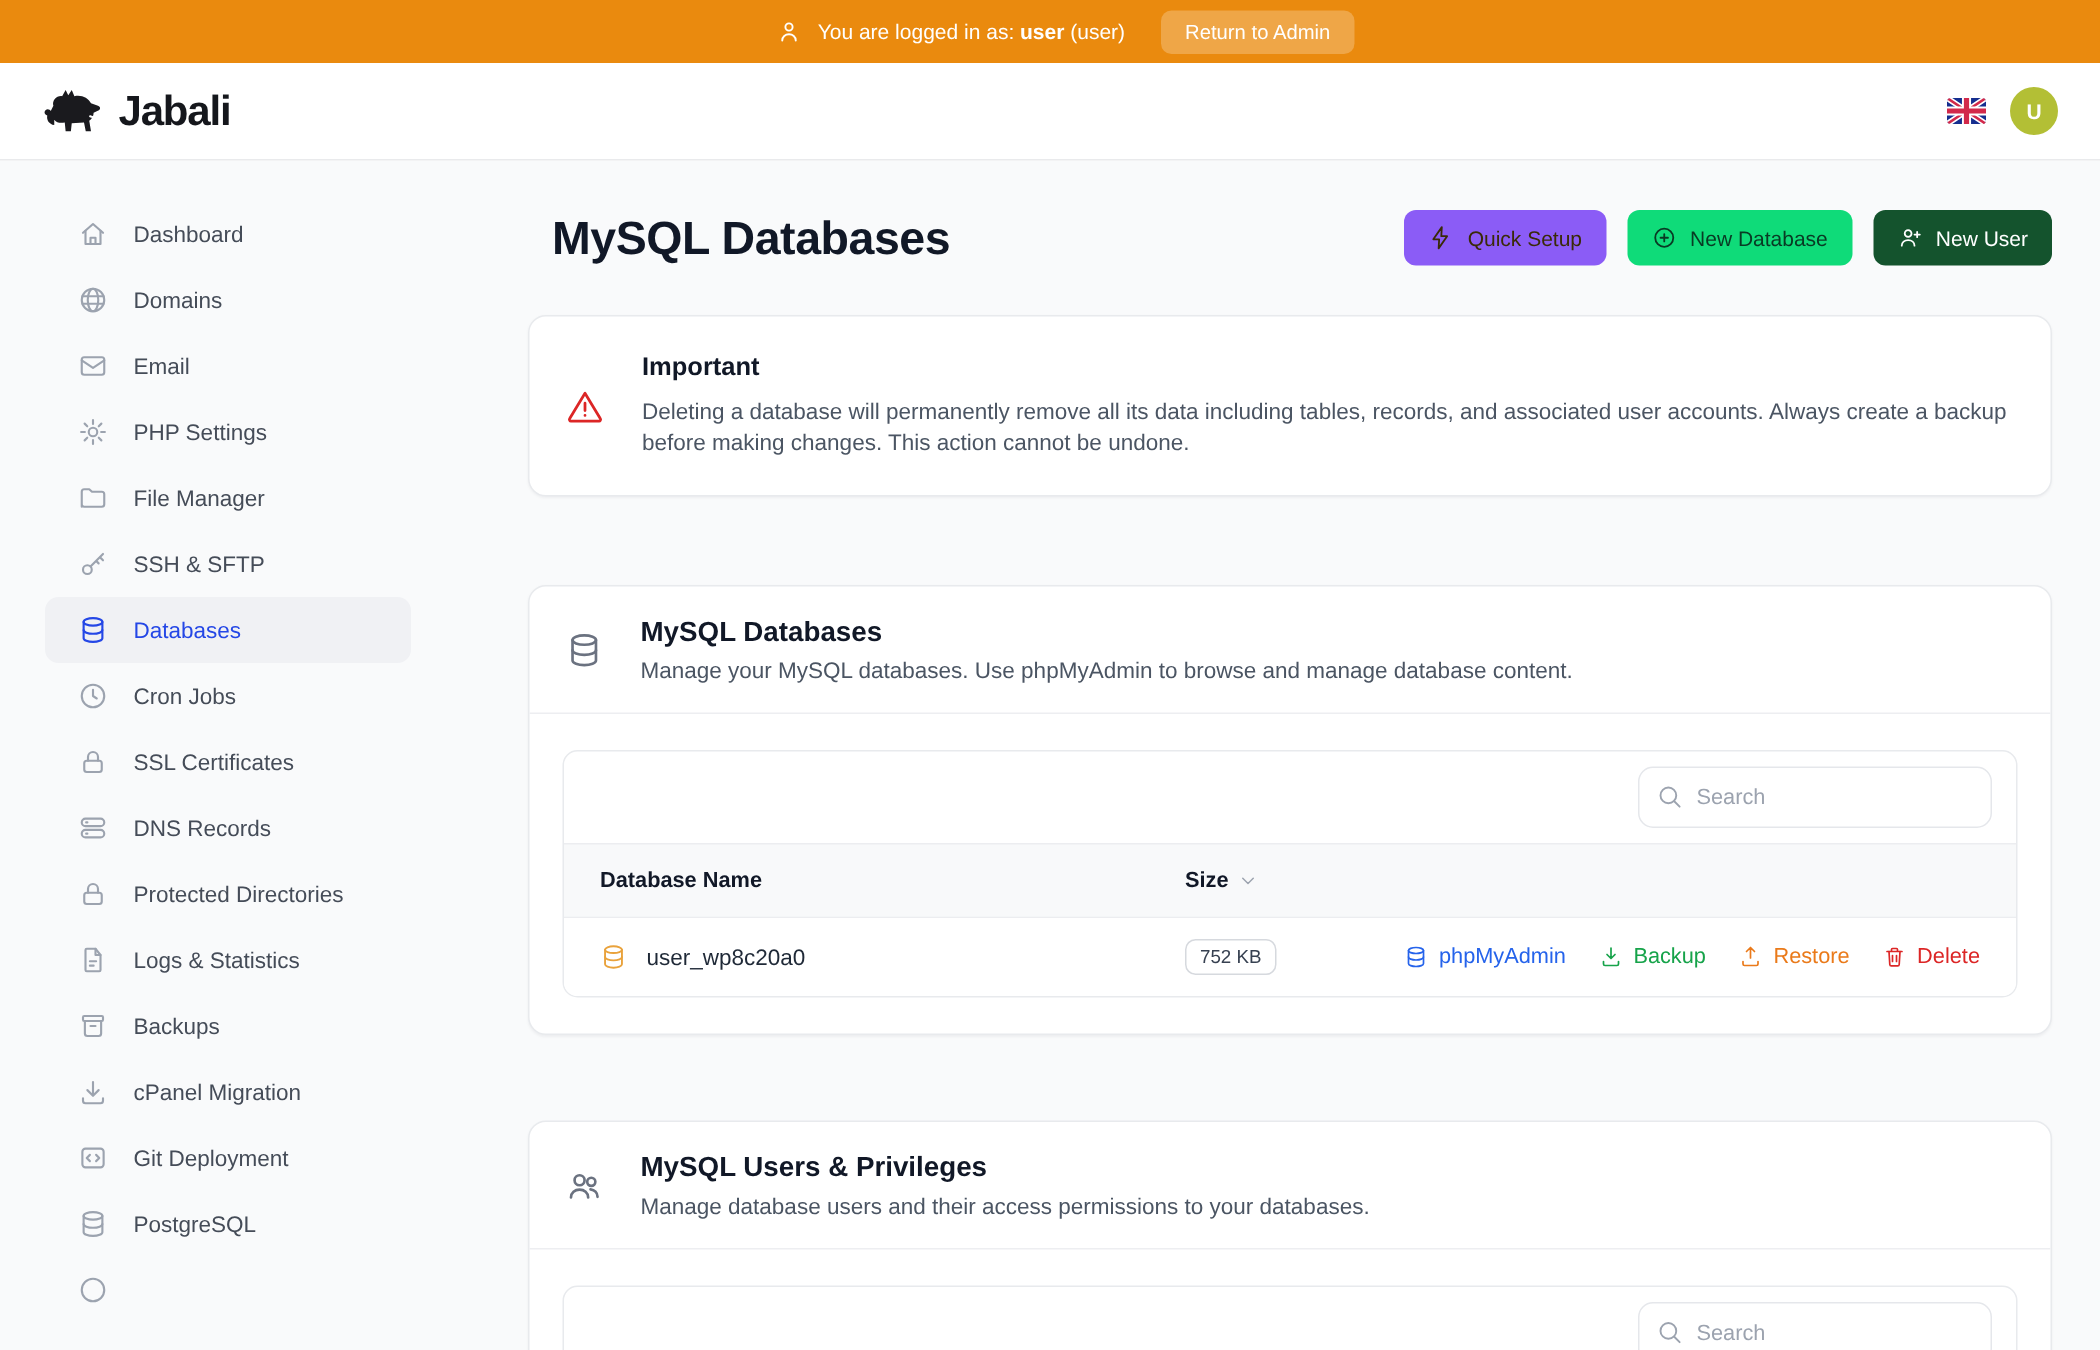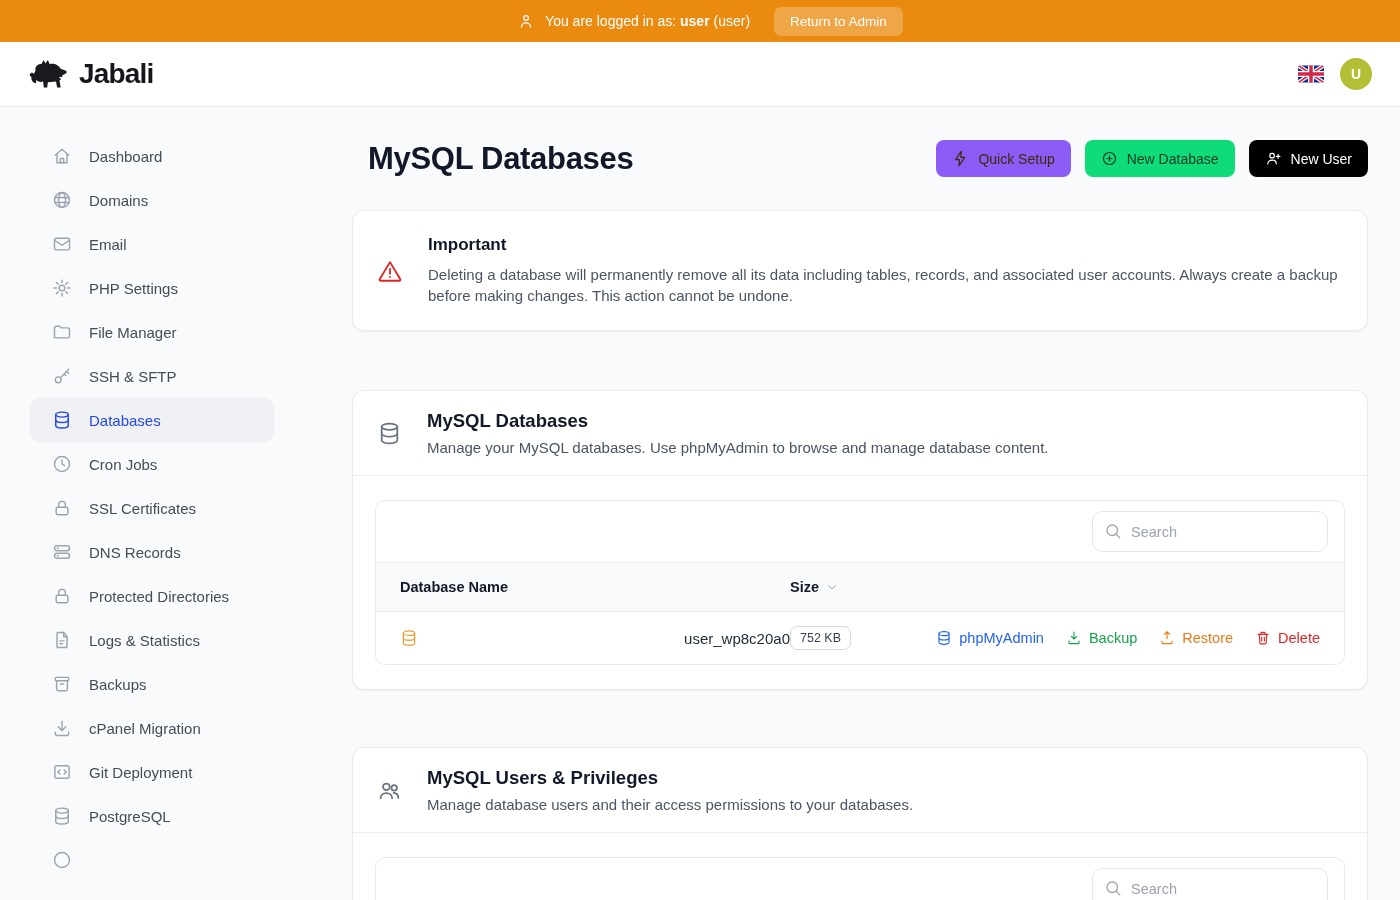--- a/index.html
+++ b/index.html
@@ -36,21 +36,21 @@
   .side-item.active .icon { color:#2447E6; }
 
   .main { flex:1; padding:33px 32px 0 48px; overflow:hidden; }
   .page-head { display:flex; align-items:center; margin:0 0 33px 16px; }
   .page-title { font-size:31px; font-weight:800; color:#111827; letter-spacing:-0.3px; }
   .head-actions { margin-left:auto; display:flex; gap:14px; }
   .btn { display:inline-flex; align-items:center; gap:9px; height:37px; padding:0 16px; border:none; border-radius:8px; font-size:14px; font-weight:500; font-family:inherit; cursor:pointer; }
   .btn .icon { width:17px; height:17px; }
   .btn-amber { background:#8b5cf6; color:#3A2A08; }
   .btn-green { background:#0FDB79; color:#093A24; }
-  .btn-blue  { background:#000000; color:#fff;text-align:center; }
+  .btn-blue  { background:#14532d; color:#fff;text-align:center; }
 
   .card { background:#fff; border:1px solid #E8EAED; border-radius:12px; box-shadow:0 1px 2px rgba(16,24,40,.05); }
 
   
   .warning-card { display:flex; gap:25px; padding:24px; align-items:center; margin-bottom:59px; }
   .warning-card .icon { width:26px; height:26px; color:#DC2626; }
   .warning-title { font-size:17px; font-weight:700; color:#111827; margin-bottom:9px; }
   .warning-body { font-size:15px; color:#4B5563; line-height:1.4; max-width:935px; }
 
   
@@ -66,21 +66,21 @@
   .search-box input { width:100%; height:41px; border:1px solid #E5E7EB; border-radius:10px; padding:0 12px 0 38px; font-size:14.5px; font-family:inherit; color:#111827; outline:none; background:#fff; }
   .search-box input::placeholder { color:#9CA3AF; }
   .search-icon { position:absolute; left:12px; top:11px; width:18px; height:18px; color:#9CA3AF; }
 
   .thead { display:flex; align-items:center; background:#F8F9FA; border-top:1px solid #ECEDF0; padding:16px 24px; font-size:14.5px; font-weight:700; color:#111827; }
   .th-name { width:390px; }
   .th-size { display:flex; align-items:center; gap:6px; cursor:pointer; }
   .sort-icon { width:14px; height:14px; color:#9CA3AF; }
 
   .trow { display:flex; align-items:center; border-top:1px solid #ECEDF0; padding:14px 24px; background:#fff; }
-  .db-cell { width:390px; display:flex; align-items:center; gap:13px; font-size:15px; color:#1F2937;justify-content:space-between; }
+  .db-cell { width:390px; display:flex; align-items:center; gap:13px; font-size:15px; color:#1F2937; }
   .db-cell .icon { width:18px; height:18px; color:#E9A23B; }
   .size-badge { border:1px solid #D6D9DE; border-radius:7px; padding:4px 9px; font-size:12.5px; color:#374151; background:#fff; }
   .row-actions { margin-left:auto; display:flex; gap:22px; align-items:center; }
   .action { display:inline-flex; align-items:center; gap:7px; font-size:14.5px; cursor:pointer; background:none; border:none; padding:0; font-family:inherit; }
   .action .icon { width:16px; height:16px; }
   .a-blue{ color:#2563EB; } .a-green{ color:#16A34A; } .a-orange{ color:#EA7A1A; } .a-red{ color:#DC2626; }
 </style>
 </head>
 <body>
 

